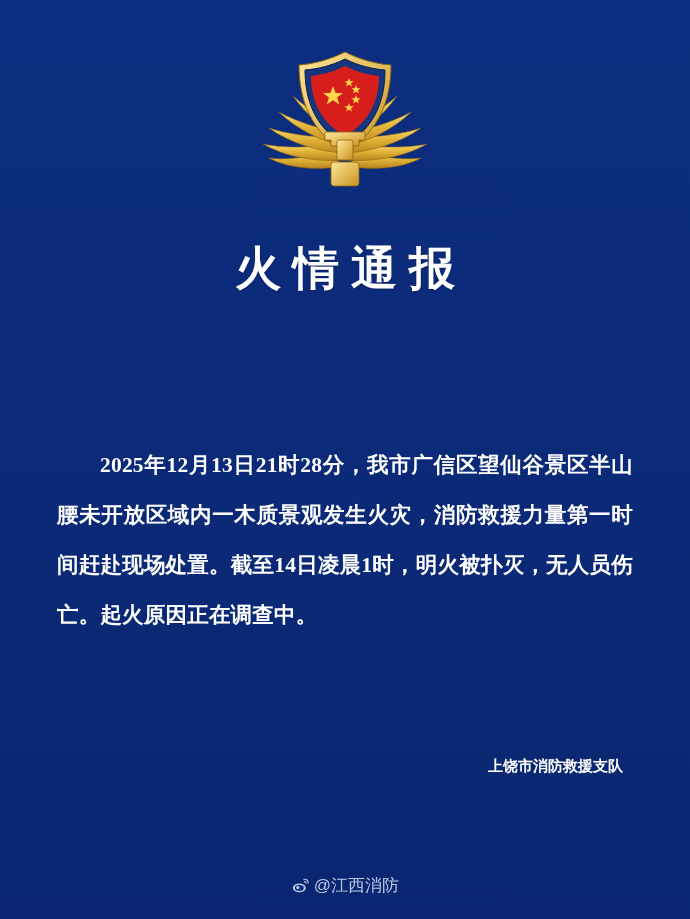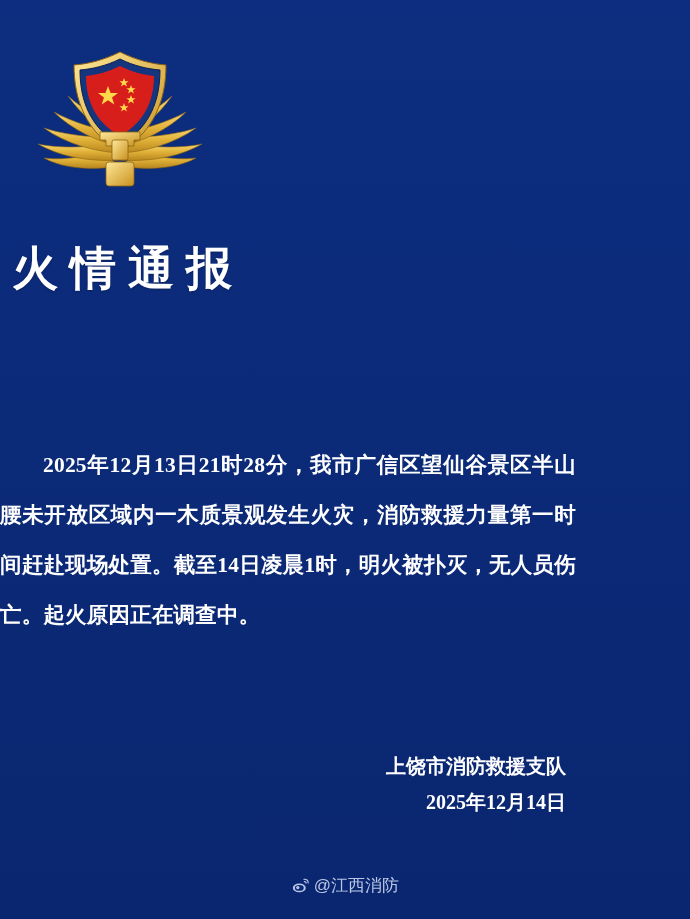--- a/index.html
+++ b/index.html
@@ -15,21 +15,21 @@
     color: #ffffff;
     position: relative;
   }
 
   .poster {
     position: absolute;
     inset: 0;
     background: linear-gradient(180deg, #0d2d80 0%, #0b2a78 45%, #0a2670 100%);
     display: flex;
     flex-direction: column;
-    align-items: flex-start;
+    align-items: center;
   }
 
   
   .emblem-wrap {
     margin-top: 34px;
     width: 240px;
     height: 160px;
     position: relative;
   }
   .emblem-wrap svg { display: block; width: 100%; height: 100%; }
@@ -59,21 +59,21 @@
   .body-block p {
     margin: 0;
     text-indent: 2em;
   }
 
   
   .signature {
     margin-top: 108px;
     width: 576px;
     text-align: right;
-    font-size: 20px;
+    font-size: 15px;
     font-weight: bold;
     line-height: 36px;
     padding-right: 10px;
     box-sizing: border-box;
   }
   .signature div { white-space: nowrap; }
 
   
   .footer {
     position: absolute;
@@ -156,21 +156,20 @@
   </div>
 
   <div class="title">火情通报</div>
 
   <div class="body-block">
     <p>2025年12月13日21时28分，我市广信区望仙谷景区半山腰未开放区域内一木质景观发生火灾，消防救援力量第一时间赶赴现场处置。截至14日凌晨1时，明火被扑灭，无人员伤亡。起火原因正在调查中。</p>
   </div>
 
   <div class="signature">
     <div>上饶市消防救援支队</div>
-    <div>2025年12月14日</div>
   </div>
 
   <div class="footer">
     <span class="weibo-icon">
       <svg viewBox="0 0 24 24" xmlns="http://www.w3.org/2000/svg">
         <ellipse cx="10.5" cy="15" rx="8.2" ry="5.6" fill="#c9d4ee"></ellipse>
         <ellipse cx="10.5" cy="15" rx="5.6" ry="3.6" fill="#0b2a78"></ellipse>
         <circle cx="8.6" cy="14.6" r="2.1" fill="#c9d4ee"></circle>
         <path d="M16.4 4.2c2.9-.6 5.6 1.6 5.2 4.5" fill="none" stroke="#c9d4ee" stroke-width="1.5" stroke-linecap="round"></path>
         <path d="M16.8 7.1c1.3-.3 2.5.8 2.3 2.1" fill="none" stroke="#c9d4ee" stroke-width="1.4" stroke-linecap="round"></path>

